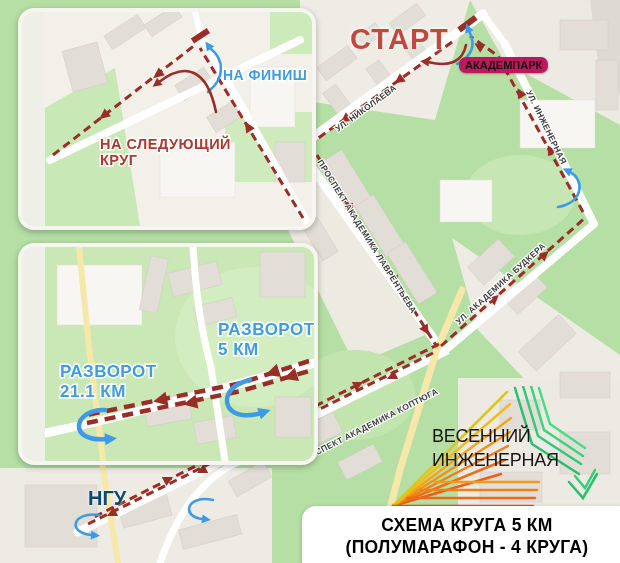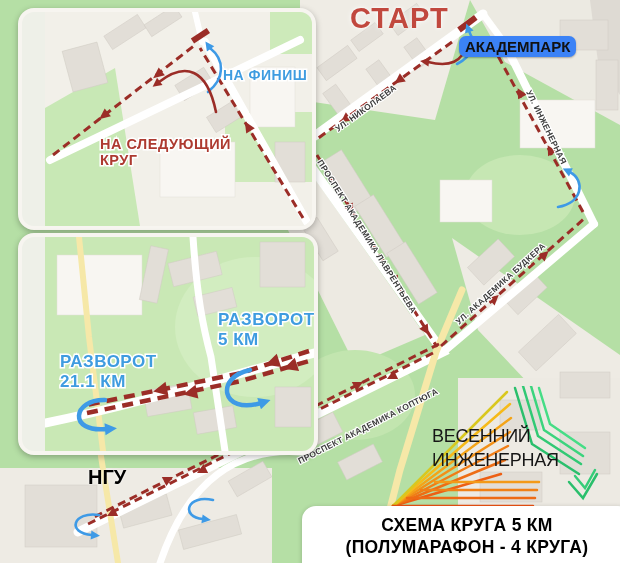--- a/index.html
+++ b/index.html
@@ -2,28 +2,28 @@
 <html><head>
 <meta charset="utf-8">
 <style>
   html,body{margin:0;padding:0;background:#b5dfa5;}
   .stage{position:relative;width:620px;height:563px;overflow:hidden;
          font-family:"Liberation Sans",sans-serif;background:#b5dfa5;}
   .map-svg{position:absolute;left:0;top:0;}
   .inset{position:absolute;border:4px solid #f7f5f0;border-radius:16px;
          box-shadow:0 2px 6px rgba(0,0,0,.28);overflow:hidden;background:#eef0e8;padding-left:23px;}
   .inset svg{display:block;}
-  .lbl{position:absolute;white-space:nowrap;}
+  .lbl{position:absolute;white-space:nowrap;margin-top:21px;}
   .start-lbl{left:350px;top:2px;font-size:29px;font-weight:800;letter-spacing:1px;color:#c1483e;
              text-shadow:0 0 3px rgba(255,255,255,.95),0 0 6px rgba(255,255,255,.7);}
   .finish-lbl{left:494px;top:5px;font-size:29px;font-weight:800;letter-spacing:1px;color:#4aa4ea;
              text-shadow:0 0 3px rgba(255,255,255,.95),0 0 6px rgba(255,255,255,.7);}
-  .poi-box{left:459px;top:36px;background:#3b82f6;border-radius:7px;padding:2px 6px;
-           font-size:15px;font-weight:700;color:#111;box-shadow:0 1px 2px rgba(0,0,0,.3);}
-  .ngu-lbl{left:88px;top:466px;font-size:20px;font-weight:600;color:#000000;
+  .poi-box{left:459px;top:36px;background:#be185d;border-radius:7px;padding:2px 6px;
+           font-size:11px;font-weight:700;color:#111;box-shadow:0 1px 2px rgba(0,0,0,.3);}
+  .ngu-lbl{left:88px;top:466px;font-size:20px;font-weight:600;color:#0c4a6e;
            text-shadow:0 0 3px rgba(255,255,255,.9);}
   .street{font-family:"Liberation Sans",sans-serif;font-size:8.5px;font-weight:700;fill:#3d3d3d;
           stroke:#ffffff;stroke-width:2.2px;paint-order:stroke;letter-spacing:.3px;}
   .ins-blue{font-family:"Liberation Sans",sans-serif;font-weight:800;fill:#3f9ce0;
             stroke:#ffffff;stroke-width:3px;paint-order:stroke;letter-spacing:.5px;}
   .ins-red{font-family:"Liberation Sans",sans-serif;font-weight:800;fill:#ad3a30;
            stroke:#ffffff;stroke-width:3px;paint-order:stroke;letter-spacing:.5px;}
   .logo{position:absolute;left:383px;top:386px;width:236px;height:126px;}
   .logo-text{position:absolute;left:49px;color:#161616;font-weight:400;white-space:nowrap;}
   .logo-l1{top:40px;font-size:18px;letter-spacing:-.3px;}
@@ -181,21 +181,21 @@
       <path class="bcurve" d="M 163,80 C 180,66 180,48 165,36"></path>
       <polygon class="barr" points="-1,-4.5 8,0 -1,4.5" transform="translate(165 36) rotate(-125)"></polygon>
       <path class="rcurve" d="M 171,100 C 162,56 140,50 114,70"></path>
       <polygon class="rarr" points="-1,-4.5 8,0 -1,4.5" transform="translate(114 70) rotate(143)"></polygon>
       <text class="ins-blue" x="178" y="68" font-size="14">НА ФИНИШ</text>
       <text class="ins-red" x="55" y="137" font-size="14.5">НА СЛЕДУЮЩИЙ</text>
       <text class="ins-red" x="55" y="153" font-size="14.5">КРУГ</text>
     </svg>
   </div>
 
-  <div class="inset" style="left:18px;top:233px;width:269px;height:214px;">
+  <div class="inset" style="left:18px;top:243px;width:269px;height:214px;">
     <svg width="269" height="214" viewBox="0 0 269 214">
       <rect width="269" height="214" fill="#c9e8b5"></rect>
       <ellipse cx="210" cy="90" rx="80" ry="70" fill="#d2edc0"></ellipse>
       <rect class="bldw" x="12" y="18" width="85" height="60"></rect>
       <rect class="bld" x="100" y="10" width="18" height="55" transform="rotate(12 109 37)"></rect>
       <rect class="bld" x="125" y="20" width="50" height="24" transform="rotate(-14 150 32)"></rect>
       <rect class="bld" x="150" y="55" width="40" height="20" transform="rotate(-14 170 65)"></rect>
       <rect class="bld" x="215" y="5" width="45" height="45"></rect>
       <rect class="bld" x="100" y="150" width="45" height="26" transform="rotate(-10 122 163)"></rect>
       <rect class="bld" x="150" y="172" width="40" height="22" transform="rotate(-10 170 183)"></rect>

